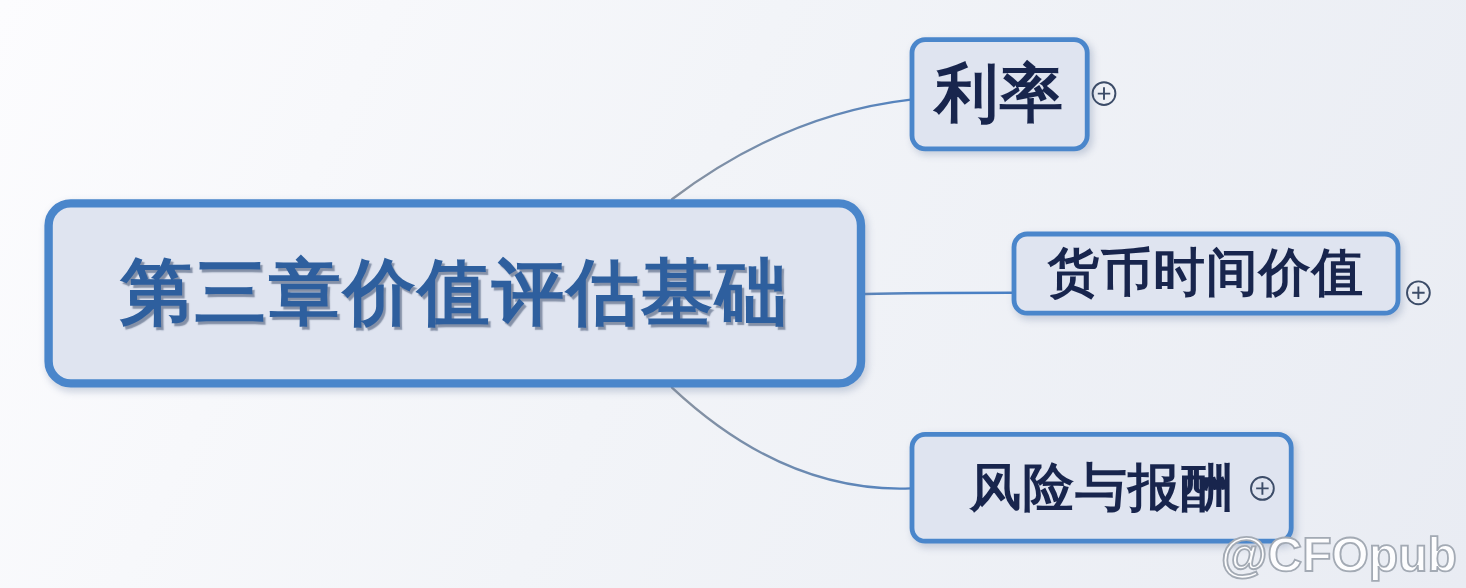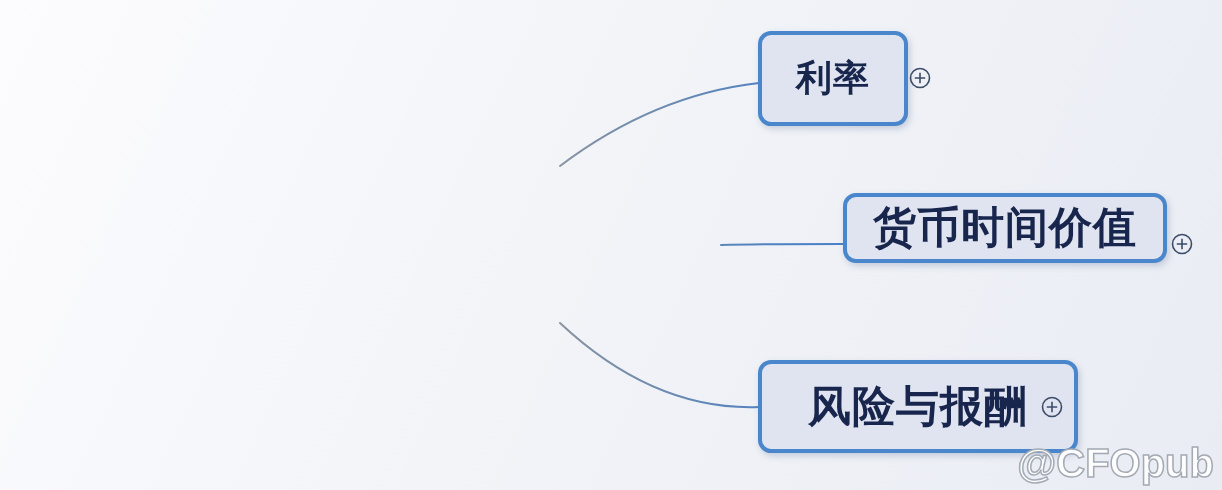--- a/index.html
+++ b/index.html
@@ -47,21 +47,21 @@
     white-space: nowrap;
   }
   .node-child .node-label {
     font-size: 43px;
     font-weight: 600;
     color: #18254d;
     letter-spacing: 1px;
     white-space: nowrap;
   }
   .node-interest { left: 758px; top: 31px;  width: 150px; height: 95px; }
-  .node-interest .node-label { font-size: 36px; }
+  .node-interest .node-label { font-size: 53px; }
   .node-timevalue { left: 843px; top: 193px; width: 324px; height: 70px; }
   .node-risk      { left: 758px; top: 360px; width: 320px; height: 93px; }
   .expand {
     position: absolute;
     z-index: 2;
     width: 24px; height: 24px;
     cursor: pointer;
     background: transparent;
     border: none;
     padding: 0;
@@ -104,20 +104,23 @@
       <linearGradient id="connGrad" gradientUnits="userSpaceOnUse" x1="545" y1="0" x2="790" y2="0">
         <stop offset="0" stop-color="#8d949e"></stop>
         <stop offset="1" stop-color="#4a80c4"></stop>
       </linearGradient>
     </defs>
     <path d="M 560 166 Q 654 95 759 83" fill="none" stroke="url(#connGrad)" stroke-width="2" stroke-linecap="round"></path>
     <path d="M 721 245 C 760 244 805 244 843 244" fill="none" stroke="url(#connGrad)" stroke-width="2" stroke-linecap="round"></path>
     <path d="M 560 323 Q 654 411 759 407" fill="none" stroke="url(#connGrad)" stroke-width="2" stroke-linecap="round"></path>
   </svg>
 
+  <div class="node node-root">
+    <span class="node-label">第三章价值评估基础</span>
+  </div>
 
   <div class="node node-child node-interest">
     <span class="node-label">利率</span>
   </div>
   <button class="expand expand-interest">
     <svg width="24" height="24" viewBox="0 0 24 24">
       <circle cx="12" cy="12" r="9.5" fill="none" stroke="#3c4c68" stroke-width="1.6"></circle>
       <path d="M 6.8 12 H 17.2 M 12 6.8 V 17.2" stroke="#3c4c68" stroke-width="1.6" fill="none"></path>
     </svg>
   </button>

